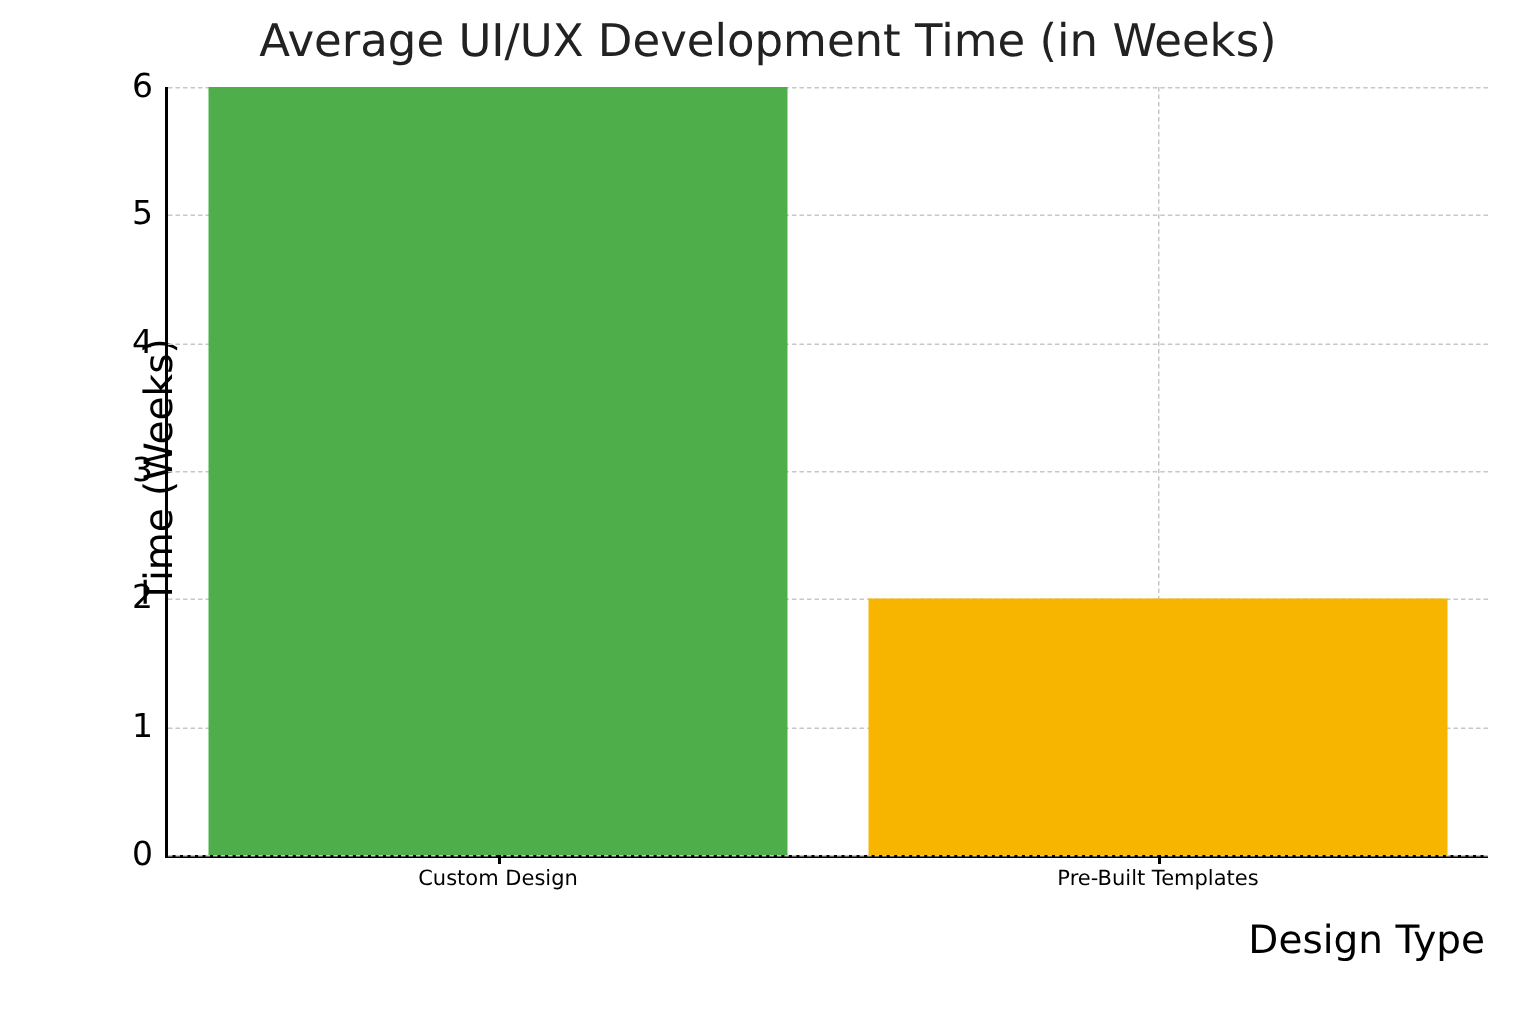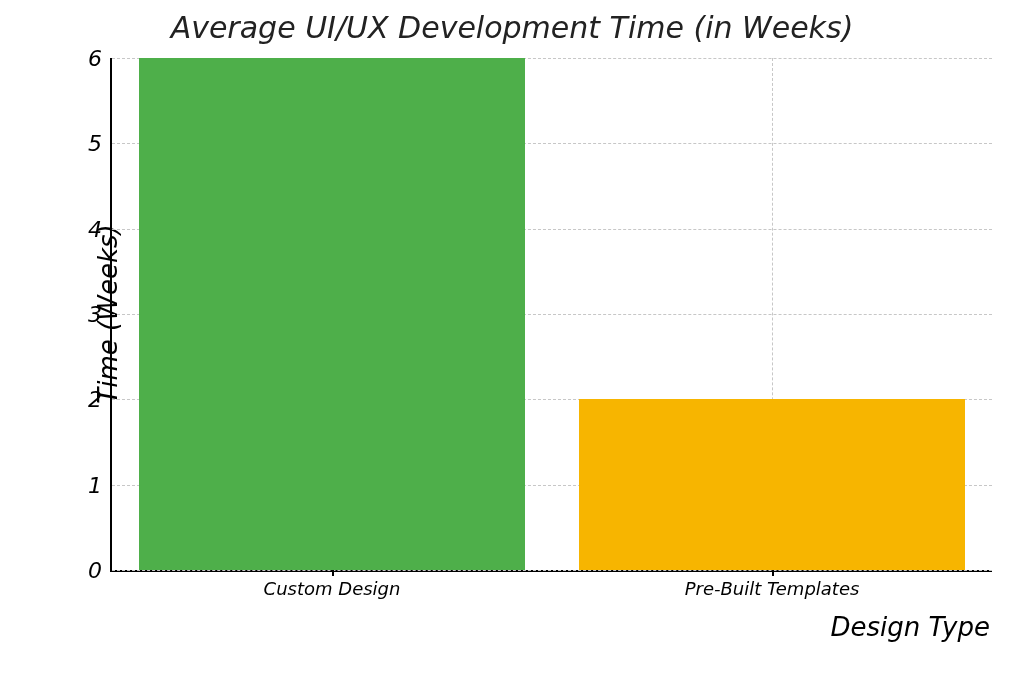--- a/index.html
+++ b/index.html
@@ -10,21 +10,20 @@
     background: #ffffff;
     font-family: "DejaVu Sans", "Helvetica Neue", Arial, sans-serif;
     color: #000;
   }
   .chart-wrap {
     position: absolute;
     left: 0;
     top: 0;
     width: 1024px;
     height: 677px;
-    font-style: italic;
   }
   .title {
     position: absolute;
     left: 0;
     width: 1024px;
     top: 10px;
     text-align: center;
     font-size: 30px;
     font-weight: 400;
     color: #222;
@@ -65,21 +64,21 @@
     font-size: 22px;
     text-align: right;
     width: 60px;
   }
   
   .xtick {
     position: absolute;
     top: 100%;
     transform: translateX(-50%);
     padding-top: 8px;
-    font-size: 18px;
+    font-size: 14px;
     white-space: nowrap;
   }
   
   .ylabel {
     position: absolute;
     left: 18px;
     top: 58px;
     height: 512px;
     display: flex;
     align-items: center;

